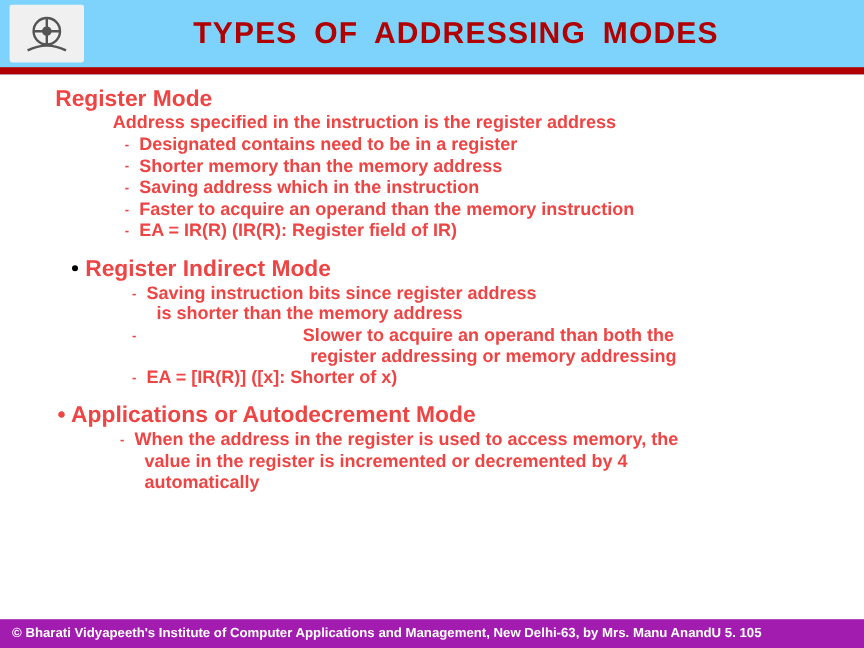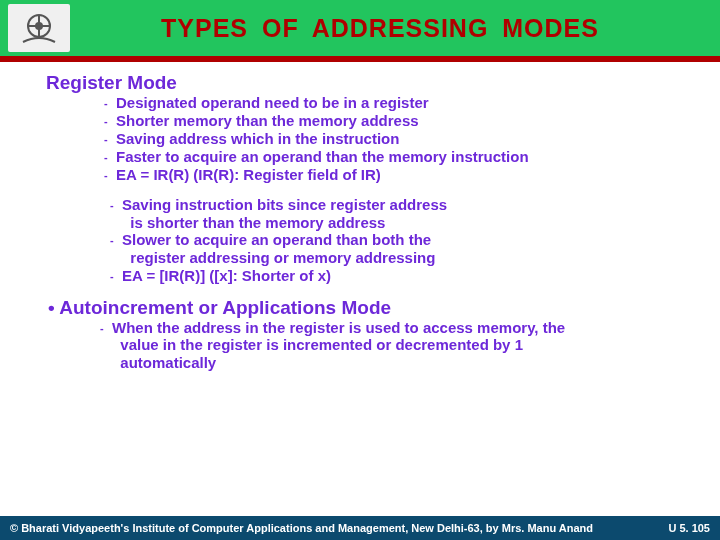--- a/index.html
+++ b/index.html
@@ -1,19 +1,19 @@
 <!DOCTYPE html>
 <html><head>
 <meta charset="utf-8">
 <style>
   * { margin: 0; padding: 0; box-sizing: border-box; }
   html, body { width: 720px; height: 540px; font-family: Arial, Helvetica, sans-serif; background: #fff; }
   .slide { width: 720px; height: 540px; position: relative; display: flex; flex-direction: column; }
   .header {
-    background: #22c55e;
+    background: #7dd3fc;
     border-bottom: 6px solid #b00000;
     height: 62px;
     display: flex;
     align-items: center;
     padding: 0 8px;
   }
   .logo {
     width: 62px; height: 48px;
     display: flex; align-items: center; justify-content: center;
     background: #f0f0f0;
@@ -29,38 +29,38 @@
     font-size: 25px;
     font-weight: bold;
     text-align: center;
     letter-spacing: 1px;
     word-spacing: 6px;
     padding-right: 30px;
   }
   .body {
     flex: 1;
     padding: 10px 28px 6px 42px;
-    color: #6d28d9;
+    color: #ef4444;
   }
   .section { margin-bottom: 8px; }
   .h-register { font-size: 19px; font-weight: bold; margin-left: 4px; }
   .desc { font-size: 15px; font-weight: bold; margin-left: 52px; line-height: 1.18; }
   .bullets { font-size: 15px; font-weight: bold; margin-left: 62px; line-height: 1.18; }
   .bullets .row { display:flex; }
   .bullets .hdash { width: 12px; flex-shrink:0; font-size:11px; line-height:18px; }
   .bullets .txt { flex:1; }
   .h-indirect { font-size: 19px; font-weight: bold; margin-left: 18px; }
   .dot { display:inline-block; width:5px; height:5px; background:#000; border-radius:50%; vertical-align:middle; margin-right:6px; margin-bottom:3px;}
   .h-auto { font-size: 19px; font-weight: bold; margin-left: 6px; }
   .footer {
-    background: #0c4a6e;
+    background: #a21caf;
     height: 24px;
     display: flex;
     align-items: center;
-    justify-content: space-between;
+    justify-content: flex-start;
     padding: 0 10px;
     color: #fff;
     font-size: 11px;
     font-weight: bold;
   }
 </style>
 </head>
 <body>
 
 <div class="slide">
@@ -74,24 +74,25 @@
         <path d="M4 34 Q20 26 36 34" fill="none" stroke="#555" stroke-width="2"></path>
       </svg>
     </div>
     <div class="title">TYPES  OF  ADDRESSING  MODES</div>
   </div>
 
   <div class="body">
 
     <div class="section">
       <div class="h-register">Register Mode</div>
+      <div class="desc">Address specified in the instruction is the register address</div>
       <div class="bullets">
         <div class="row">
             <span class="hdash">-</span>
-            <span class="txt">Designated operand need to be in a register</span>
+            <span class="txt">Designated contains need to be in a register</span>
           </div>
         <div class="row">
             <span class="hdash">-</span>
             <span class="txt">Shorter memory than the memory address</span>
           </div>
         <div class="row">
             <span class="hdash">-</span>
             <span class="txt">Saving address which in the instruction</span>
           </div>
         <div class="row">
@@ -99,45 +100,46 @@
             <span class="txt">Faster to acquire an operand than the memory instruction</span>
           </div>
         <div class="row">
             <span class="hdash">-</span>
             <span class="txt">EA = IR(R)  (IR(R): Register field of IR)</span>
           </div>
       </div>
     </div>
 
     <div class="section" style="margin-top:12px;">
+      <div class="h-indirect"><span class="dot"></span><span>Register Indirect Mode</span></div>
       <div class="bullets" style="margin-left:68px;">
         <div class="row">
             <span class="hdash">-</span>
             <span class="txt" style="white-space:pre;">Saving instruction bits since register address
   is shorter than the memory address</span>
           </div>
         <div class="row">
             <span class="hdash">-</span>
-            <span class="txt" style="white-space:pre;">Slower to acquire an operand than both the
+            <span class="txt" style="white-space:pre;text-align:center;">Slower to acquire an operand than both the
   register addressing or memory addressing</span>
           </div>
         <div class="row">
             <span class="hdash">-</span>
             <span class="txt">EA = [IR(R)] ([x]: Shorter of x)</span>
           </div>
       </div>
     </div>
 
     <div class="section" style="margin-top:12px;">
-      <div class="h-auto">• <span>Autoincrement or Applications Mode</span></div>
+      <div class="h-auto">• <span>Applications or Autodecrement Mode</span></div>
       <div class="bullets" style="margin-left:58px;">
         <div class="row">
             <span class="hdash">-</span>
             <span class="txt" style="white-space:pre;">When the address in the register is used to access memory, the
-  value in the register is incremented or decremented by 1
+  value in the register is incremented or decremented by 4
   automatically</span>
           </div>
       </div>
     </div>
 
   </div>
 
   <div class="footer">
     <span>© Bharati Vidyapeeth's Institute of Computer Applications and Management, New Delhi-63, by Mrs. Manu Anand</span>
     <span>U 5. 105</span>

